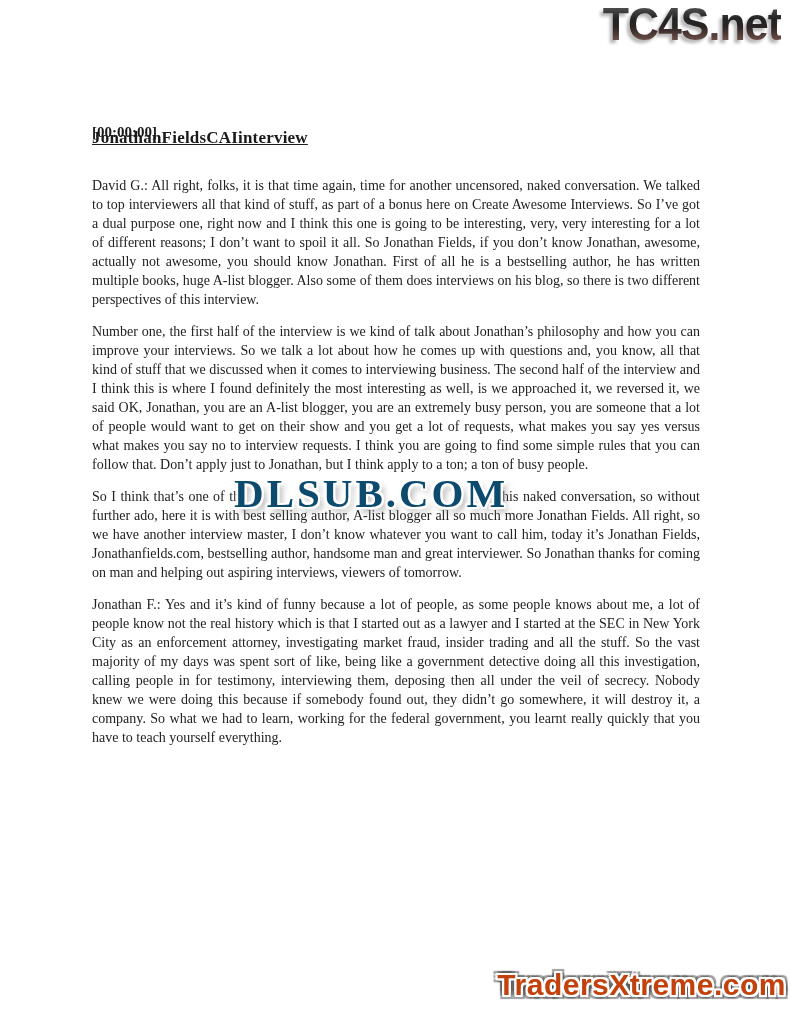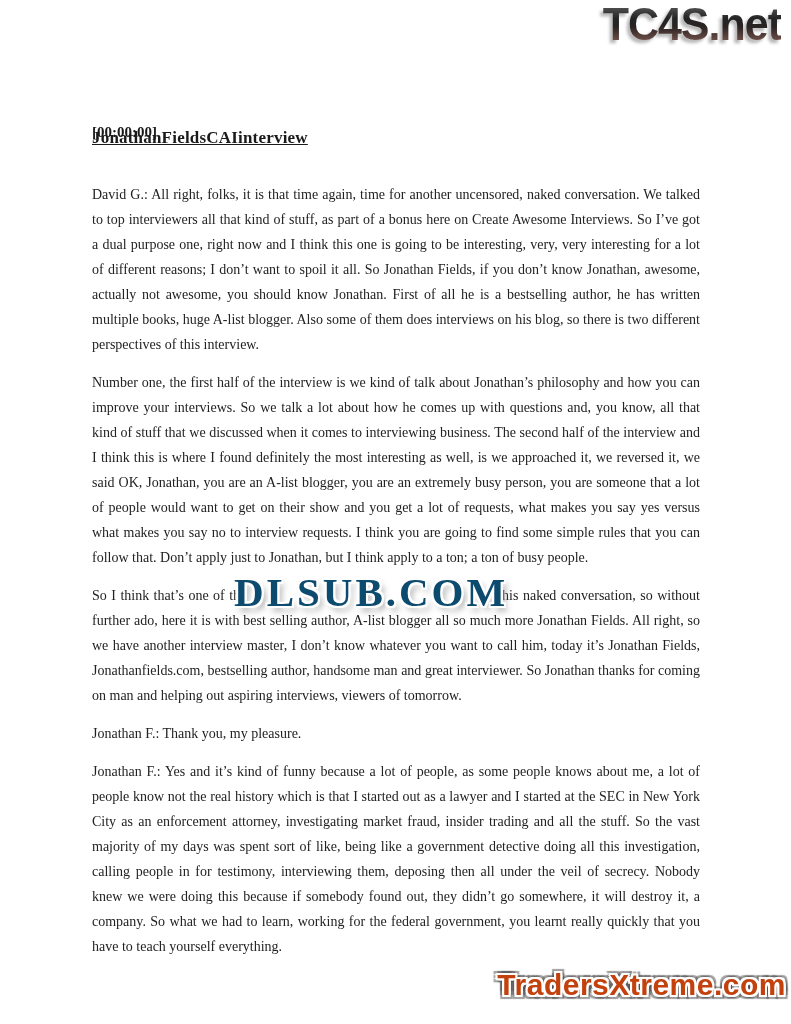--- a/index.html
+++ b/index.html
@@ -51,24 +51,24 @@
     top: 124px;
     font-size: 15px;
     font-weight: bold;
     color: #1a1a1a;
   }
 
   
   .body-text {
     position: absolute;
     left: 92px;
-    top: 182px;
+    top: 176px;
     width: 608px;
     font-size: 14px;
-    line-height: 25px;
+    line-height: 19px;
     text-align: justify;
     color: #222222;
   }
   .body-text p { margin: 0 0 13px 0; }
 
   
   .wm-gap {
     display: inline-block;
     width: 262px;
     height: 12px;
@@ -131,21 +131,20 @@
   <div class="timecode">[00:00:00]</div>
 
   <div class="body-text">
 
     <p>David G.: All right, folks, it is that time again, time for another uncensored, naked conversation. We talked to top interviewers all that kind of stuff, as part of a bonus here on Create Awesome Interviews. So I’ve got a dual purpose one, right now and I think this one is going to be interesting, very, very interesting for a lot of different reasons; I don’t want to spoil it all. So Jonathan Fields, if you don’t know Jonathan, awesome, actually not awesome, you should know Jonathan. First of all he is a bestselling author, he has written multiple books, huge A-list blogger. Also some of them does interviews on his blog, so there is two different perspectives of this interview.</p>
 
     <p>Number one, the first half of the interview is we kind of talk about Jonathan’s philosophy and how you can improve your interviews. So we talk a lot about how he comes up with questions and, you know, all that kind of stuff that we discussed when it comes to interviewing business. The second half of the interview and I think this is where I found definitely the most interesting as well, is we approached it, we reversed it, we said OK, Jonathan, you are an A-list blogger, you are an extremely busy person, you are someone that a lot of people would want to get on their show and you get a lot of requests, what makes you say yes versus what makes you say no to interview requests. I think you are going to find some simple rules that you can follow that. Don’t apply just to Jonathan, but I think apply to a ton; a ton of busy people.</p>
 
     <p><span>So I think that’s one of th</span><span class="wm-gap"><span class="dlsub">DLSUB.COM</span></span><span>his naked conversation, so without further ado, here it is with best selling author, A-list blogger all so much more Jonathan Fields. All right, so we have another interview master, I don’t know whatever you want to call him, today it’s Jonathan Fields, Jonathanfields.com, bestselling author, handsome man and great interviewer. So Jonathan thanks for coming on man and helping out aspiring interviews, viewers of tomorrow.</span></p>
 
-    <p>Jonathan F.: Thank you, my pleasure.</p>
 
 
     <p>Jonathan F.: Yes and it’s kind of funny because a lot of people, as some people knows about me, a lot of people know not the real history which is that I started out as a lawyer and I started at the SEC in New York City as an enforcement attorney, investigating market fraud, insider trading and all the stuff. So the vast majority of my days was spent sort of like, being like a government detective doing all this investigation, calling people in for testimony, interviewing them, deposing then all under the veil of secrecy. Nobody knew we were doing this because if somebody found out, they didn’t go somewhere, it will destroy it, a company. So what we had to learn, working for the federal government, you learnt really quickly that you have to teach yourself everything.</p>
 
   </div>
 
   <div class="traders">TradersXtreme.com</div>
 
 </div>
 

